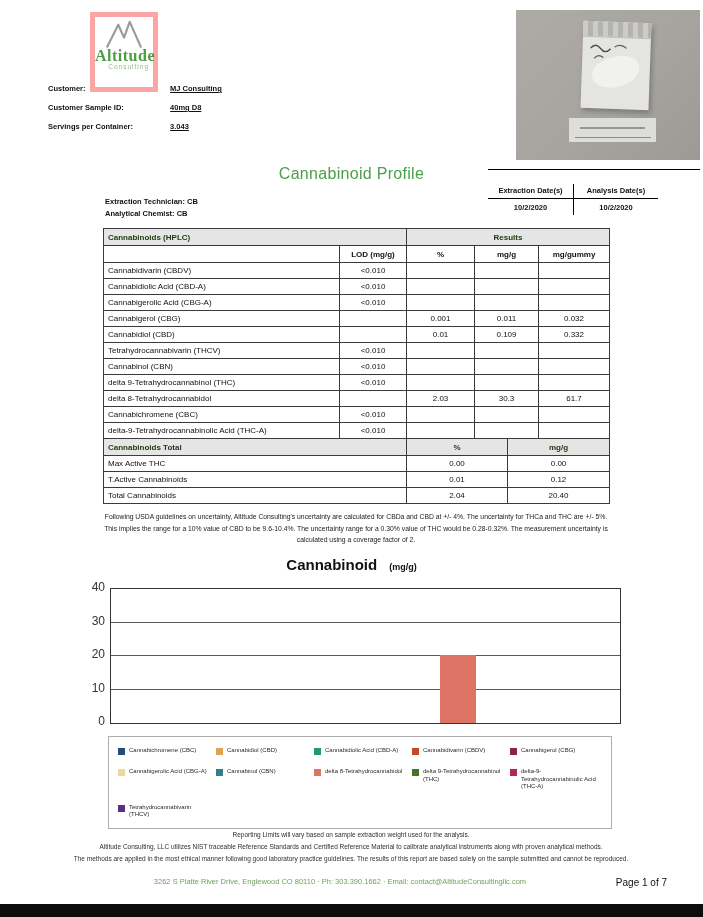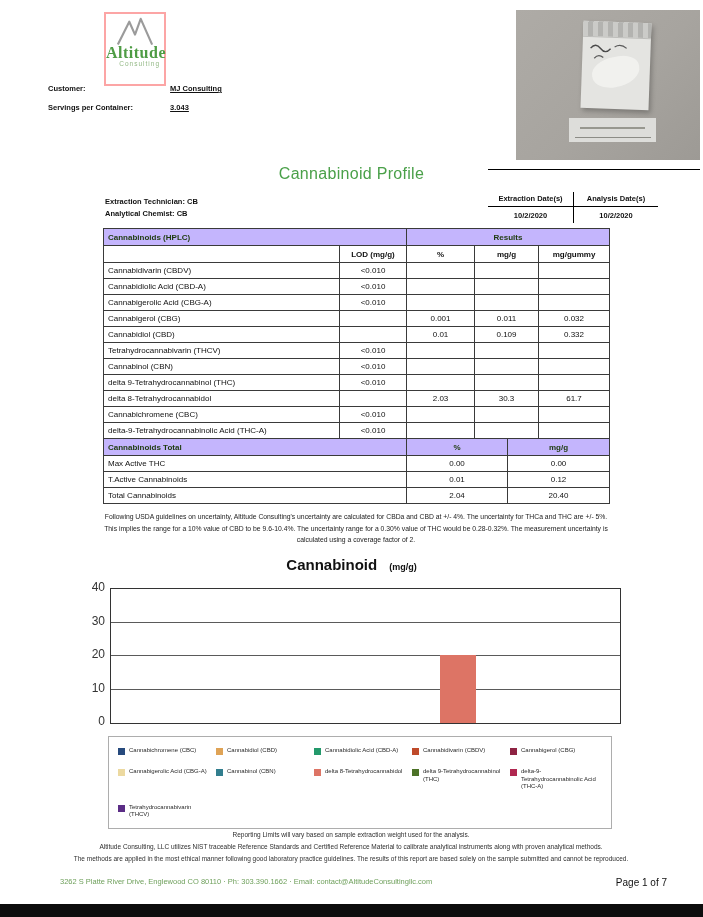--- a/index.html
+++ b/index.html
@@ -1,20 +1,20 @@
 <!DOCTYPE html>
 <html><head>
 <meta charset="utf-8">
 <style>
   html,body{margin:0;padding:0;background:#fff;}
   .page{position:relative;width:703px;height:917px;background:#fff;overflow:hidden;
         font-family:"Liberation Sans",sans-serif;color:#111;}
 
   
-  .logo{position:absolute;left:104px;top:12px;width:58px;height:70px;border:2px solid #fca5a5;
+  .logo{position:absolute;left:90px;top:12px;width:58px;height:70px;border:5px solid #fca5a5;
         text-align:center;}
   .logo svg{display:block;margin:2px auto 0;}
   .brand{font-family:"Liberation Serif",serif;font-weight:700;font-size:16px;color:#4e9c44;
          letter-spacing:.5px;line-height:14px;}
   .brand-sub{font-size:6.5px;color:#93b985;letter-spacing:1px;text-align:right;padding-right:4px;}
 
   .cust{position:absolute;left:48px;top:84px;}
   .cust-row{height:19px;font-size:7.5px;font-weight:700;}
   .cust-label{display:inline-block;width:120px;}
   .cust-value{text-decoration:underline;}
@@ -30,32 +30,32 @@
              border-radius:50% 40% 55% 45%;transform:rotate(-12deg);opacity:.8;}
   .label-strip{position:absolute;left:29%;top:72%;width:47%;height:16%;background:#dddddA;}
   .label-line{height:2px;background:#97978f;margin:9px 12% 0;}
   .label-line2{height:1px;background:#8c8c86;margin:8px 6% 0;}
 
   
   .title{position:absolute;left:0;right:0;top:165px;text-align:center;font-size:16px;
          color:#4aa049;letter-spacing:.3px;}
   .staff{position:absolute;left:105px;top:196px;font-size:7.5px;font-weight:700;line-height:12px;}
   .dates{position:absolute;left:488px;top:169px;width:212px;border-top:1.5px solid #000;}
-  .dates-inner{display:grid;grid-template-columns:85px 85px;margin-top:22px;}
+  .dates-inner{display:grid;grid-template-columns:85px 85px;margin-top:14px;}
   .dh{font-size:7.5px;font-weight:700;text-align:center;padding:2px 8px 3px;
       border-bottom:1.5px solid #000;line-height:9px;}
   .dv{font-size:7.5px;font-weight:700;text-align:center;padding:4px 0 3px;}
   .cdiv{border-left:1.5px solid #000;}
 
   
   .tables{position:absolute;left:103px;top:228px;width:506px;}
   table{border-collapse:collapse;table-layout:fixed;width:506px;}
   td{border:1px solid #3a3a3a;font-size:8px;height:15px;padding:0 4px;overflow:hidden;white-space:nowrap;}
   td.ctr{text-align:center;padding:0 20px;}
-  td.green{background:#c4b5fd;color:#1d3a0d;font-weight:700;height:16px;}
+  td.green{background:#e5e5e5;color:#1d3a0d;font-weight:700;height:16px;}
   td.colhead{font-weight:700;text-align:center;height:16px;}
   .totals{margin-top:-1px;}
 
   .footnote{position:absolute;left:103px;top:511px;width:506px;font-size:6.8px;line-height:1.7;
             text-align:center;color:#222;}
 
   
   .chart-title{position:absolute;left:0;right:0;top:556px;text-align:center;}
   .ct-main{font-size:15px;font-weight:700;}
   .ct-unit{font-size:9px;font-weight:700;margin-left:12px;}
@@ -66,41 +66,45 @@
 
   .legend{position:absolute;left:108px;top:736px;width:504px;min-height:80px;border:1px solid #adadad;
           display:grid;grid-template-columns:repeat(5,1fr);column-gap:5px;row-gap:13px;
           padding:10px 8px 9px 9px;box-sizing:border-box;align-content:start;}
   .legend-item{display:flex;align-items:flex-start;gap:4px;}
   .swatch{flex:0 0 auto;width:7px;height:7px;margin-top:1px;}
   .legend-label{font-size:6px;line-height:7.5px;color:#2a2a2a;}
 
   
   .note{position:absolute;left:61px;width:580px;text-align:center;font-size:6.5px;color:#2e2e2e;line-height:11px;}
-  .contact{position:absolute;left:60px;width:560px;top:877px;text-align:left;font-size:7.5px;color:#6fa05c;}
+  .contact{position:absolute;left:60px;width:560px;top:877px;text-align:center;font-size:7.5px;color:#6fa05c;}
   .pageno{position:absolute;right:36px;top:877px;font-size:10px;color:#111;}
   .bottom-bar{position:absolute;left:0;right:0;bottom:0;height:13px;background:#0d0d0d;}
 </style>
 </head>
 <body>
 
 <div class="page">
 
   <div class="logo">
     <svg width="44" height="30" viewBox="0 0 60 42">
       <path d="M6 40 L22 8 L30 26 L38 4 L54 40" stroke="#9b9b9b" stroke-width="3" fill="none" stroke-linejoin="round"></path>
     </svg>
     <div class="brand">Altitude</div>
     <div class="brand-sub">Consulting</div>
   </div>
 
   <div class="cust">
     <div class="cust-row">
       <span class="cust-label">Customer:</span>
       <span class="cust-value">MJ Consulting</span>
+    </div>
+    <div class="cust-row">
+      <span class="cust-label">Customer Sample ID:</span>
+      <span class="cust-value">40mg D8</span>
     </div>
     <div class="cust-row">
       <span class="cust-label">Servings per Container:</span>
       <span class="cust-value">3.043</span>
     </div>
   </div>
 
   <div class="photo">
     <div class="bag">
       <div class="bag-top"></div>

